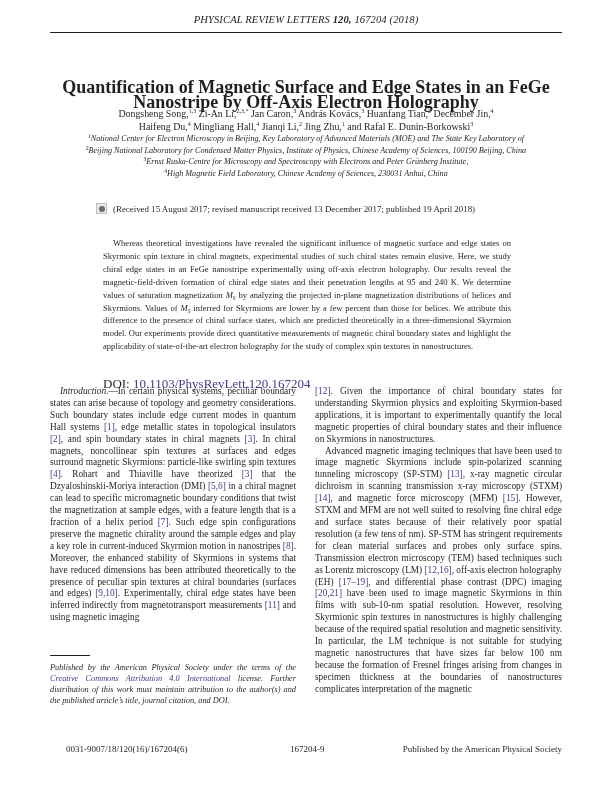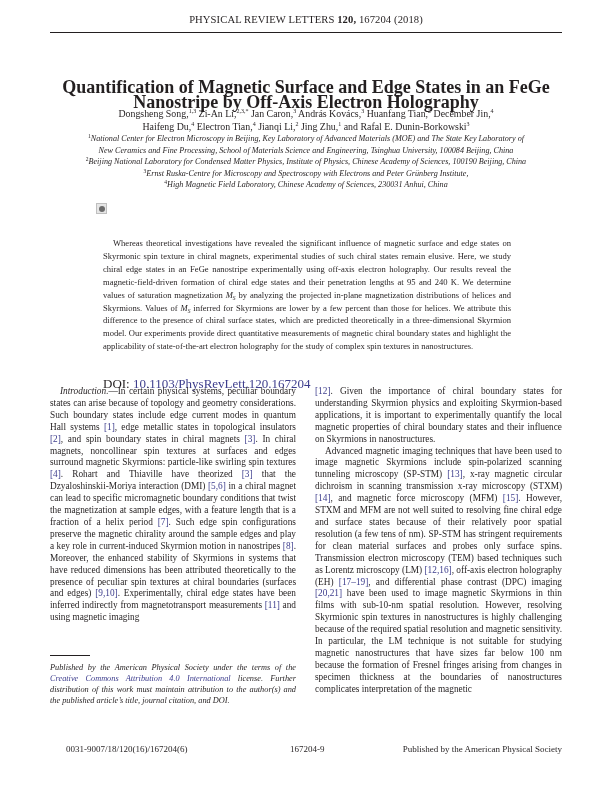--- a/index.html
+++ b/index.html
@@ -1,19 +1,19 @@
 <!DOCTYPE html>
 <html><head>
 <meta charset="utf-8">
 <style>
   html, body { margin: 0; padding: 0; background: #ffffff; }
   body { width: 612px; height: 792px; position: relative; overflow: hidden;
          font-family: "Liberation Serif", "DejaVu Serif", serif; color: #231f20; }
   .running-head { position: absolute; top: 14px; left: 0; width: 612px; text-align: center;
-                  font-size: 10.6px; letter-spacing: 0.1px; }
+                  font-size: 10.6px; letter-spacing: 0.1px; font-style: italic; }
   .running-head b { font-weight: bold; }
   .head-rule { position: absolute; top: 32px; left: 50px; width: 512px; height: 1px; background: #231f20; }
   .title { position: absolute; top: 80px; left: 60px; width: 492px; text-align: center;
            font-weight: bold; font-size: 18px; line-height: 15px; }
   .authors { position: absolute; top: 107px; left: 40px; width: 532px; text-align: center;
              font-size: 9.9px; line-height: 13px; }
   .authors sup { font-size: 6px; vertical-align: 4px; line-height: 0; }
   .affils { position: absolute; top: 133px; left: 30px; width: 552px; text-align: center;
             font-style: italic; font-size: 8.15px; line-height: 11.6px; }
   .affils sup { font-size: 5.5px; vertical-align: 3px; line-height: 0; font-style: normal; }
@@ -63,37 +63,37 @@
   <div>
     <span><span>Dongsheng Song,</span><sup>1,3</sup></span>
     <span><span>Zi-An Li,</span><sup>2,3,*</sup></span>
     <span><span>Jan Caron,</span><sup>3</sup></span>
     <span><span>András Kovács,</span><sup>3</sup></span>
     <span><span>Huanfang Tian,</span><sup>2</sup></span>
     <span><span>December Jin,</span><sup>4</sup></span>
   </div>
   <div>
     <span><span>Haifeng Du,</span><sup>4</sup></span>
-    <span><span>Electron Tian,</span><sup>4</sup></span>
+    <span><span>Mingliang Hall,</span><sup>4</sup></span>
     <span><span>Jianqi Li,</span><sup>2</sup></span>
     <span><span>Jing Zhu,</span><sup>1</sup></span>
     <span><span>and Rafal E. Dunin-Borkowski</span><sup>3</sup></span>
   </div>
 </div>
 
 <div class="affils">
   <div><sup>1</sup><span>National Center for Electron Microscopy in Beijing, Key Laboratory of Advanced Materials (MOE) and The State Key Laboratory of</span></div>
-  <div>New Ceramics and Fine Processing, School of Materials Science and Engineering, Tsinghua University, 100084 Beijing, China</div>
   <div><sup>2</sup><span>Beijing National Laboratory for Condensed Matter Physics, Institute of Physics, Chinese Academy of Sciences, 100190 Beijing, China</span></div>
   <div><sup>3</sup><span>Ernst Ruska-Centre for Microscopy and Spectroscopy with Electrons and Peter Grünberg Institute,</span></div>
   <div><sup>4</sup><span>High Magnetic Field Laboratory, Chinese Academy of Sciences, 230031 Anhui, China</span></div>
 </div>
 
 <div class="received">
   <span class="oa-icon"></span>
+  <span>(Received 15 August 2017; revised manuscript received 13 December 2017; published 19 April 2018)</span>
 </div>
 
 <div class="abstract">
   <p><span>Whereas theoretical investigations have revealed the significant influence of magnetic surface and edge states on Skyrmonic spin texture in chiral magnets, experimental studies of such chiral states remain elusive. Here, we study chiral edge states in an FeGe nanostripe experimentally using off-axis electron holography. Our results reveal the magnetic-field-driven formation of chiral edge states and their penetration lengths at 95 and 240 K. We determine values of saturation magnetization </span><i><span>M</span><sub>S</sub></i><span> by analyzing the projected in-plane magnetization distributions of helices and Skyrmions. Values of </span><i><span>M</span><sub>S</sub></i><span> inferred for Skyrmions are lower by a few percent than those for helices. We attribute this difference to the presence of chiral surface states, which are predicted theoretically in a three-dimensional Skyrmion model. Our experiments provide direct quantitative measurements of magnetic chiral boundary states and highlight the applicability of state-of-the-art electron holography for the study of complex spin textures in nanostructures.</span></p>
 </div>
 
 <div class="doi">
   <span>DOI:</span>
   <span class="link">10.1103/PhysRevLett.120.167204</span>
 </div>

